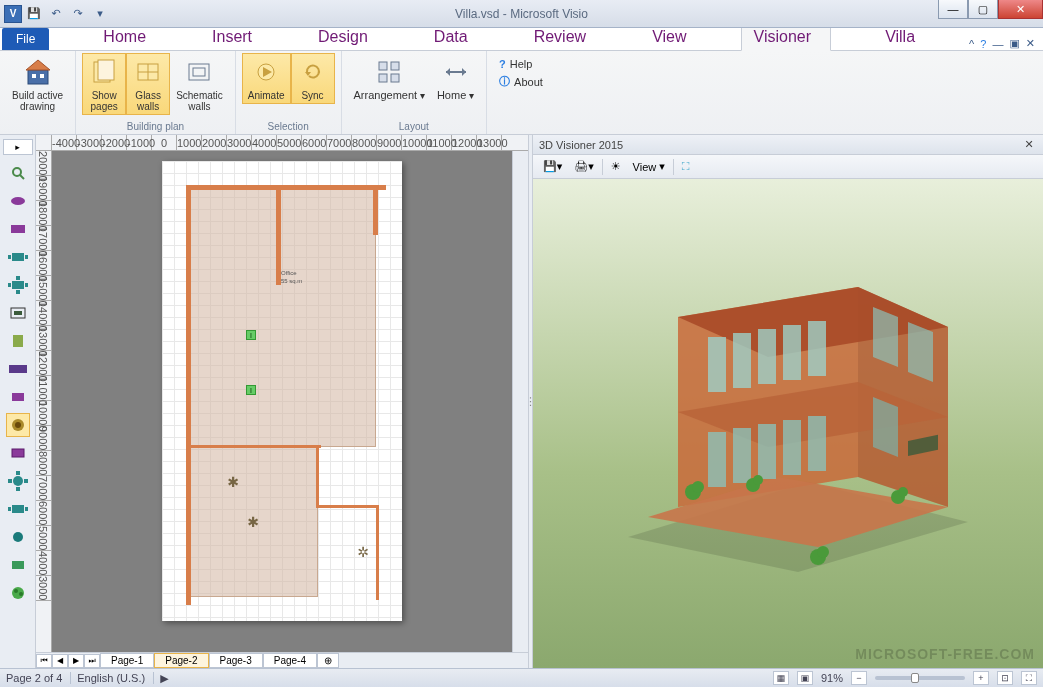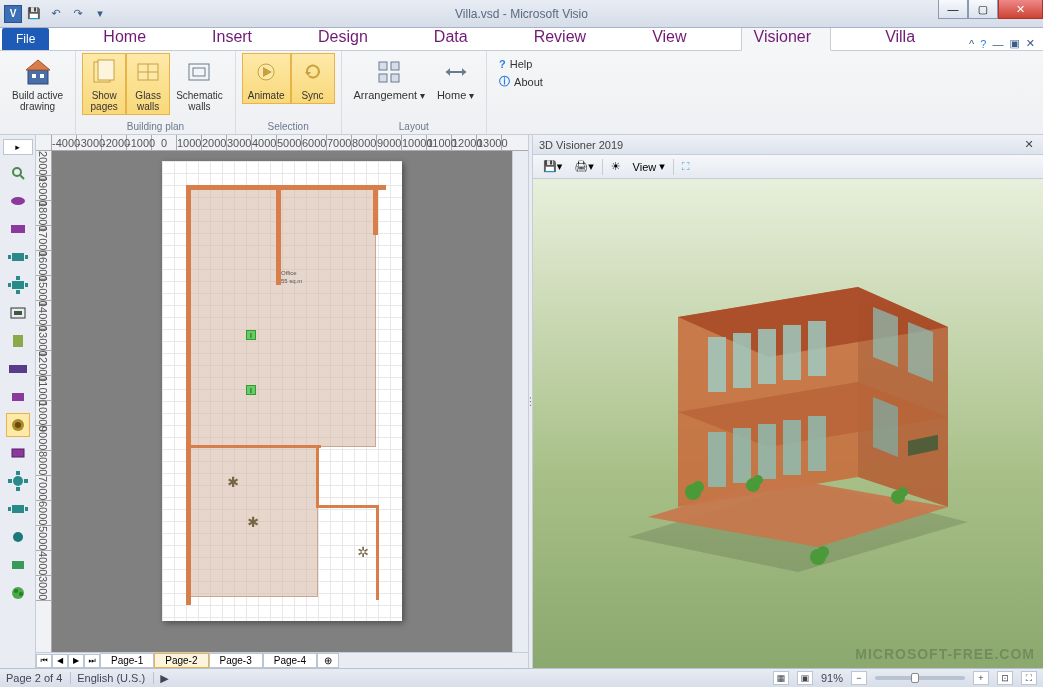--- a/index.html
+++ b/index.html
@@ -436,21 +436,21 @@
       <div class="pgtab">Page-4</div>
       <div class="pgtab" style="padding:1px 6px">⊕</div>
       <div style="flex:1"></div>
     </div>
   </div>
 
   <div class="splitter">⋮</div>
 
   <div class="panel3d">
     <div class="phdr">
-      <span>3D Visioner 2019</span>
+      <span>3D Visioner 2015</span>
       <span class="xbtn">✕</span>
     </div>
     <div class="ptools">
       <div class="tbtn">💾▾</div>
       <div class="tbtn">🖨▾</div>
       <div class="sep"></div>
       <div class="tbtn">☀</div>
       <div class="tbtn"><span>View</span> ▾</div>
       <div class="sep"></div>
       <div class="tbtn" style="color:#4ac">⛶</div>

